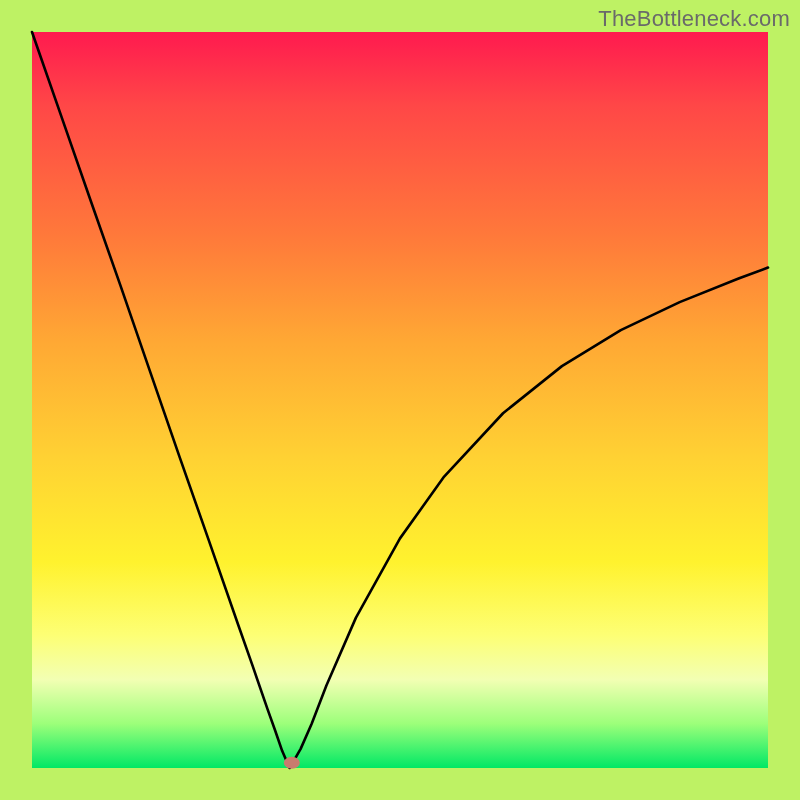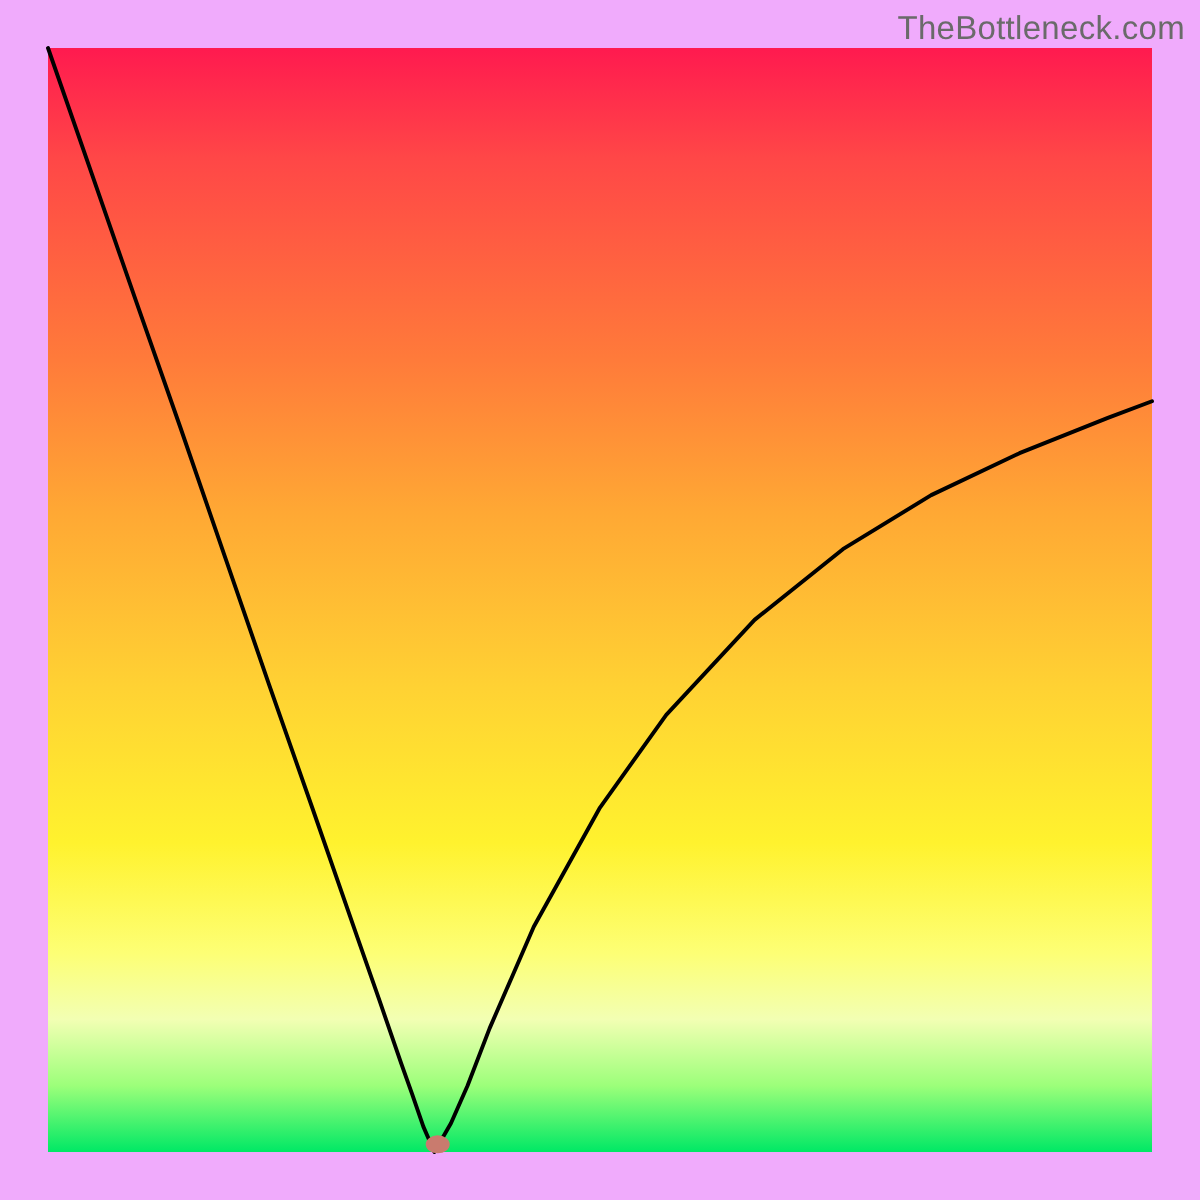--- a/index.html
+++ b/index.html
@@ -10,21 +10,21 @@
     background: #000;
     overflow: hidden;
     font-family: Arial, Helvetica, sans-serif;
   }
   .frame {
     position: absolute;
     top: 0;
     left: 0;
     width: 800px;
     height: 800px;
-    background: #f0abfc;
+    background: #bef264;
   }
   .plot-area {
     position: absolute;
     top: 32px;
     left: 32px;
     width: 736px;
     height: 736px;
     
     background: linear-gradient(
       to bottom,

